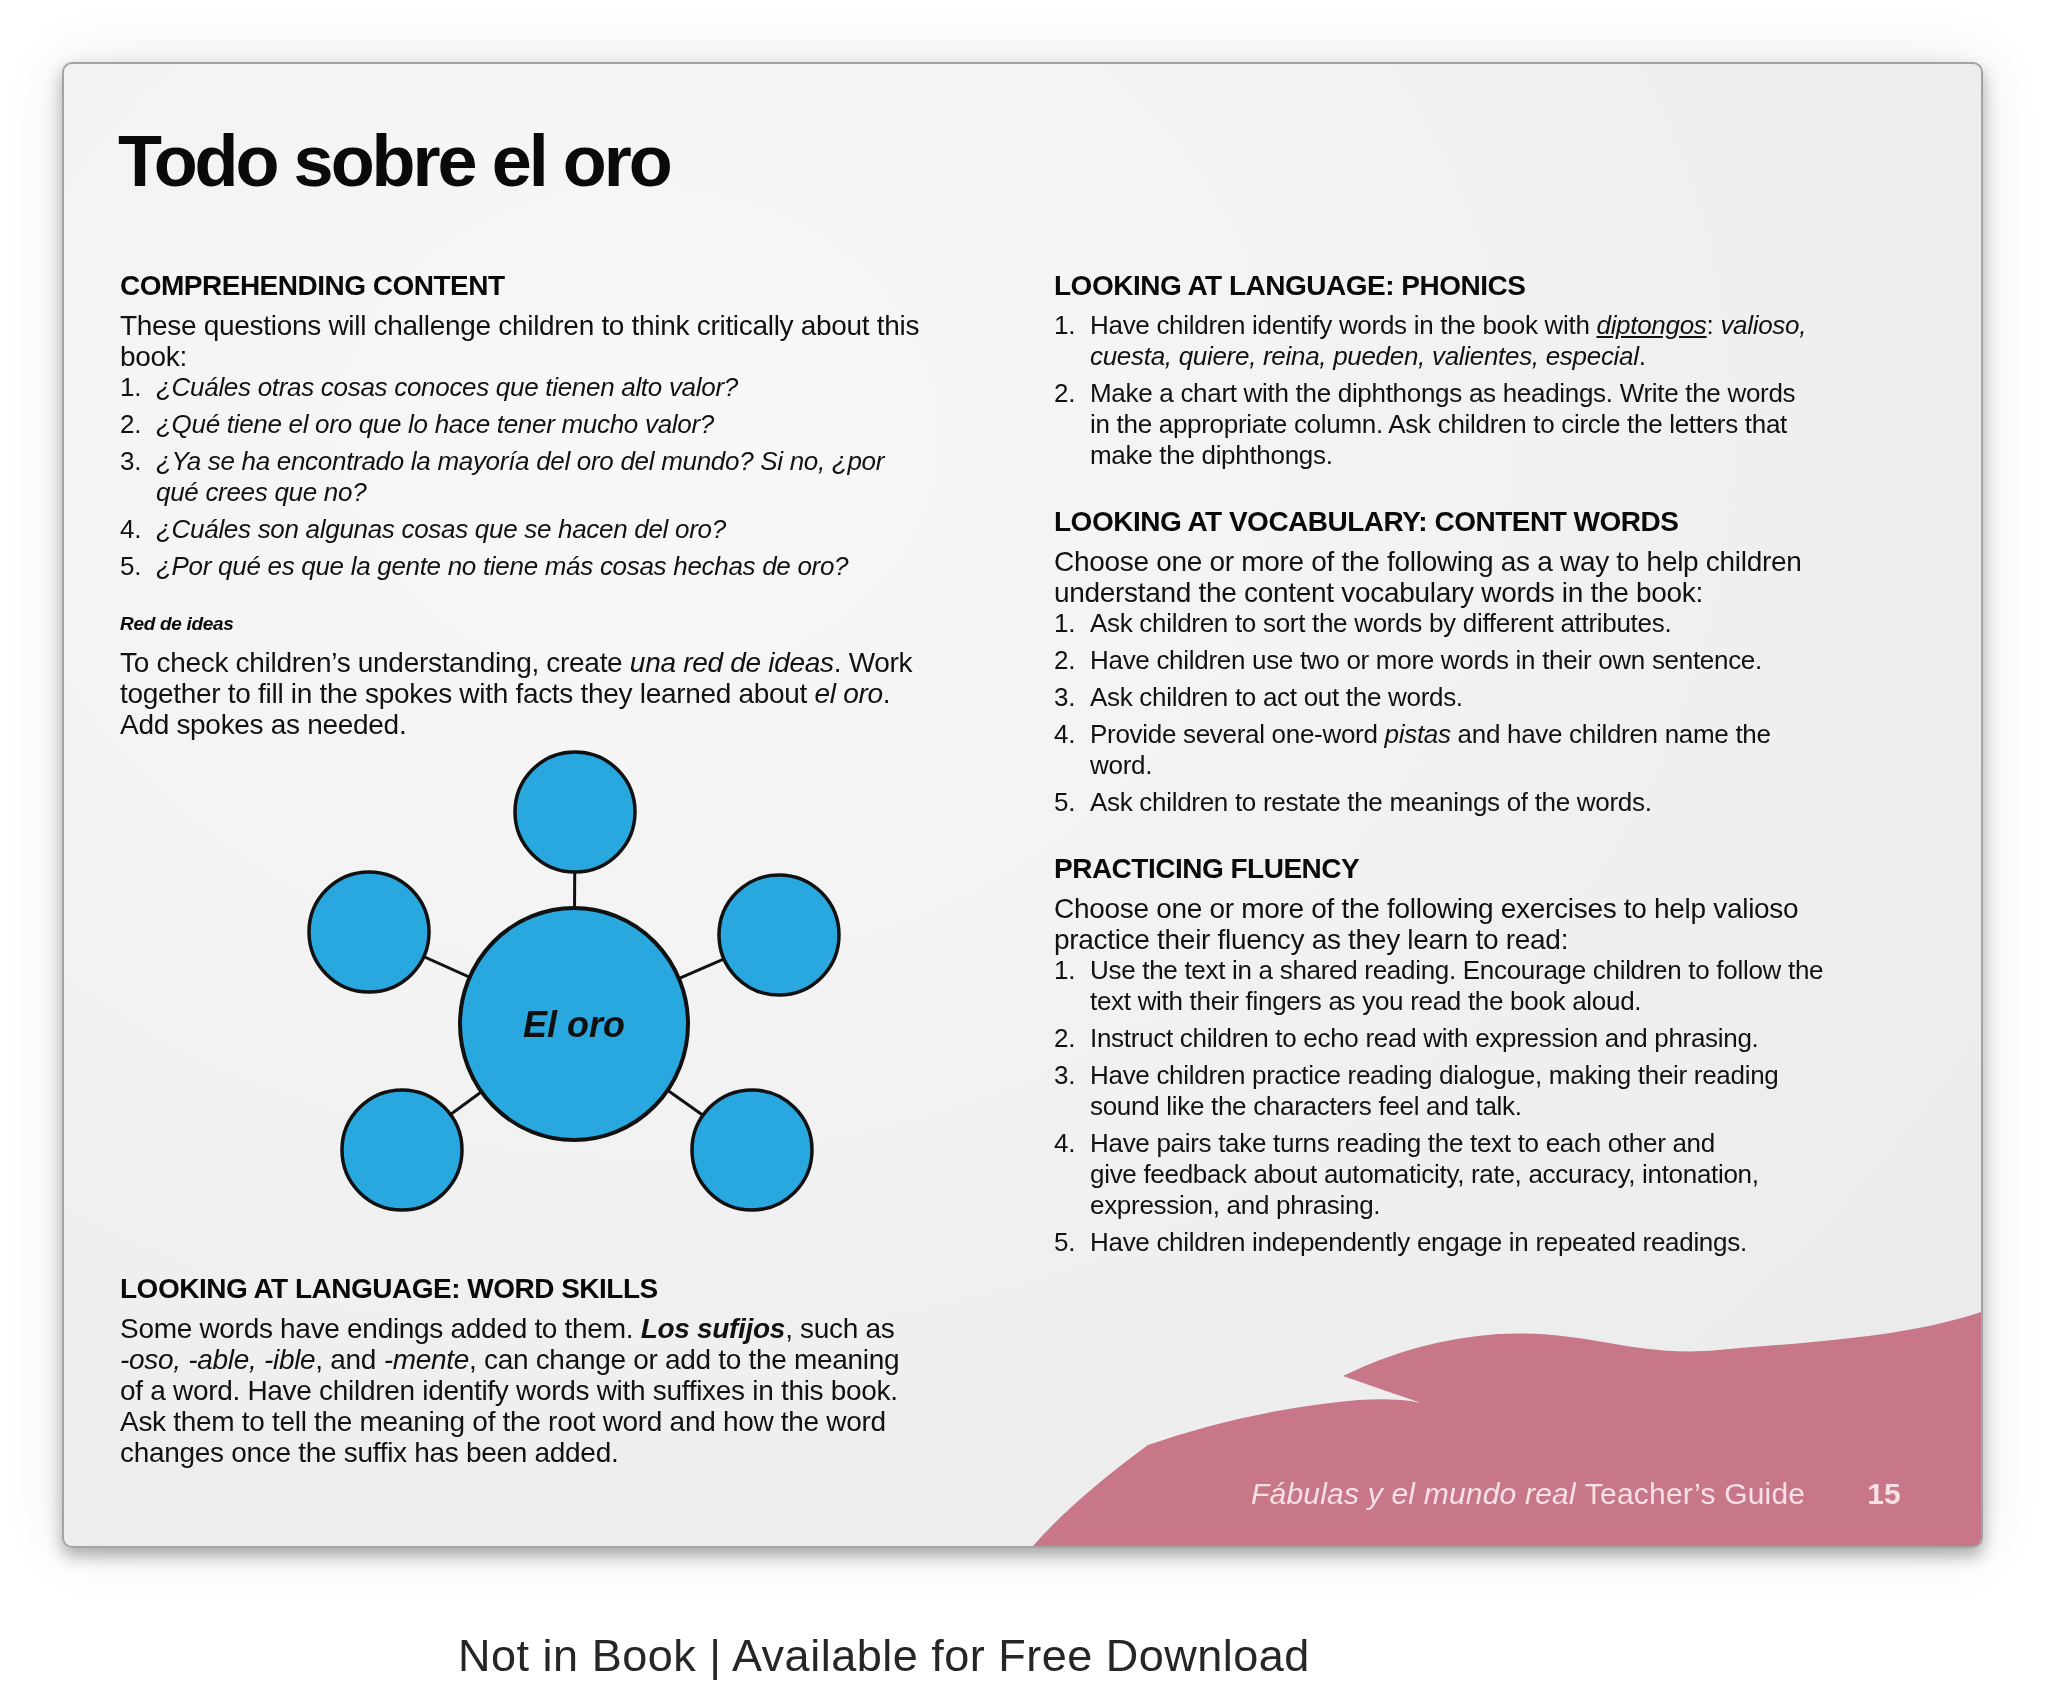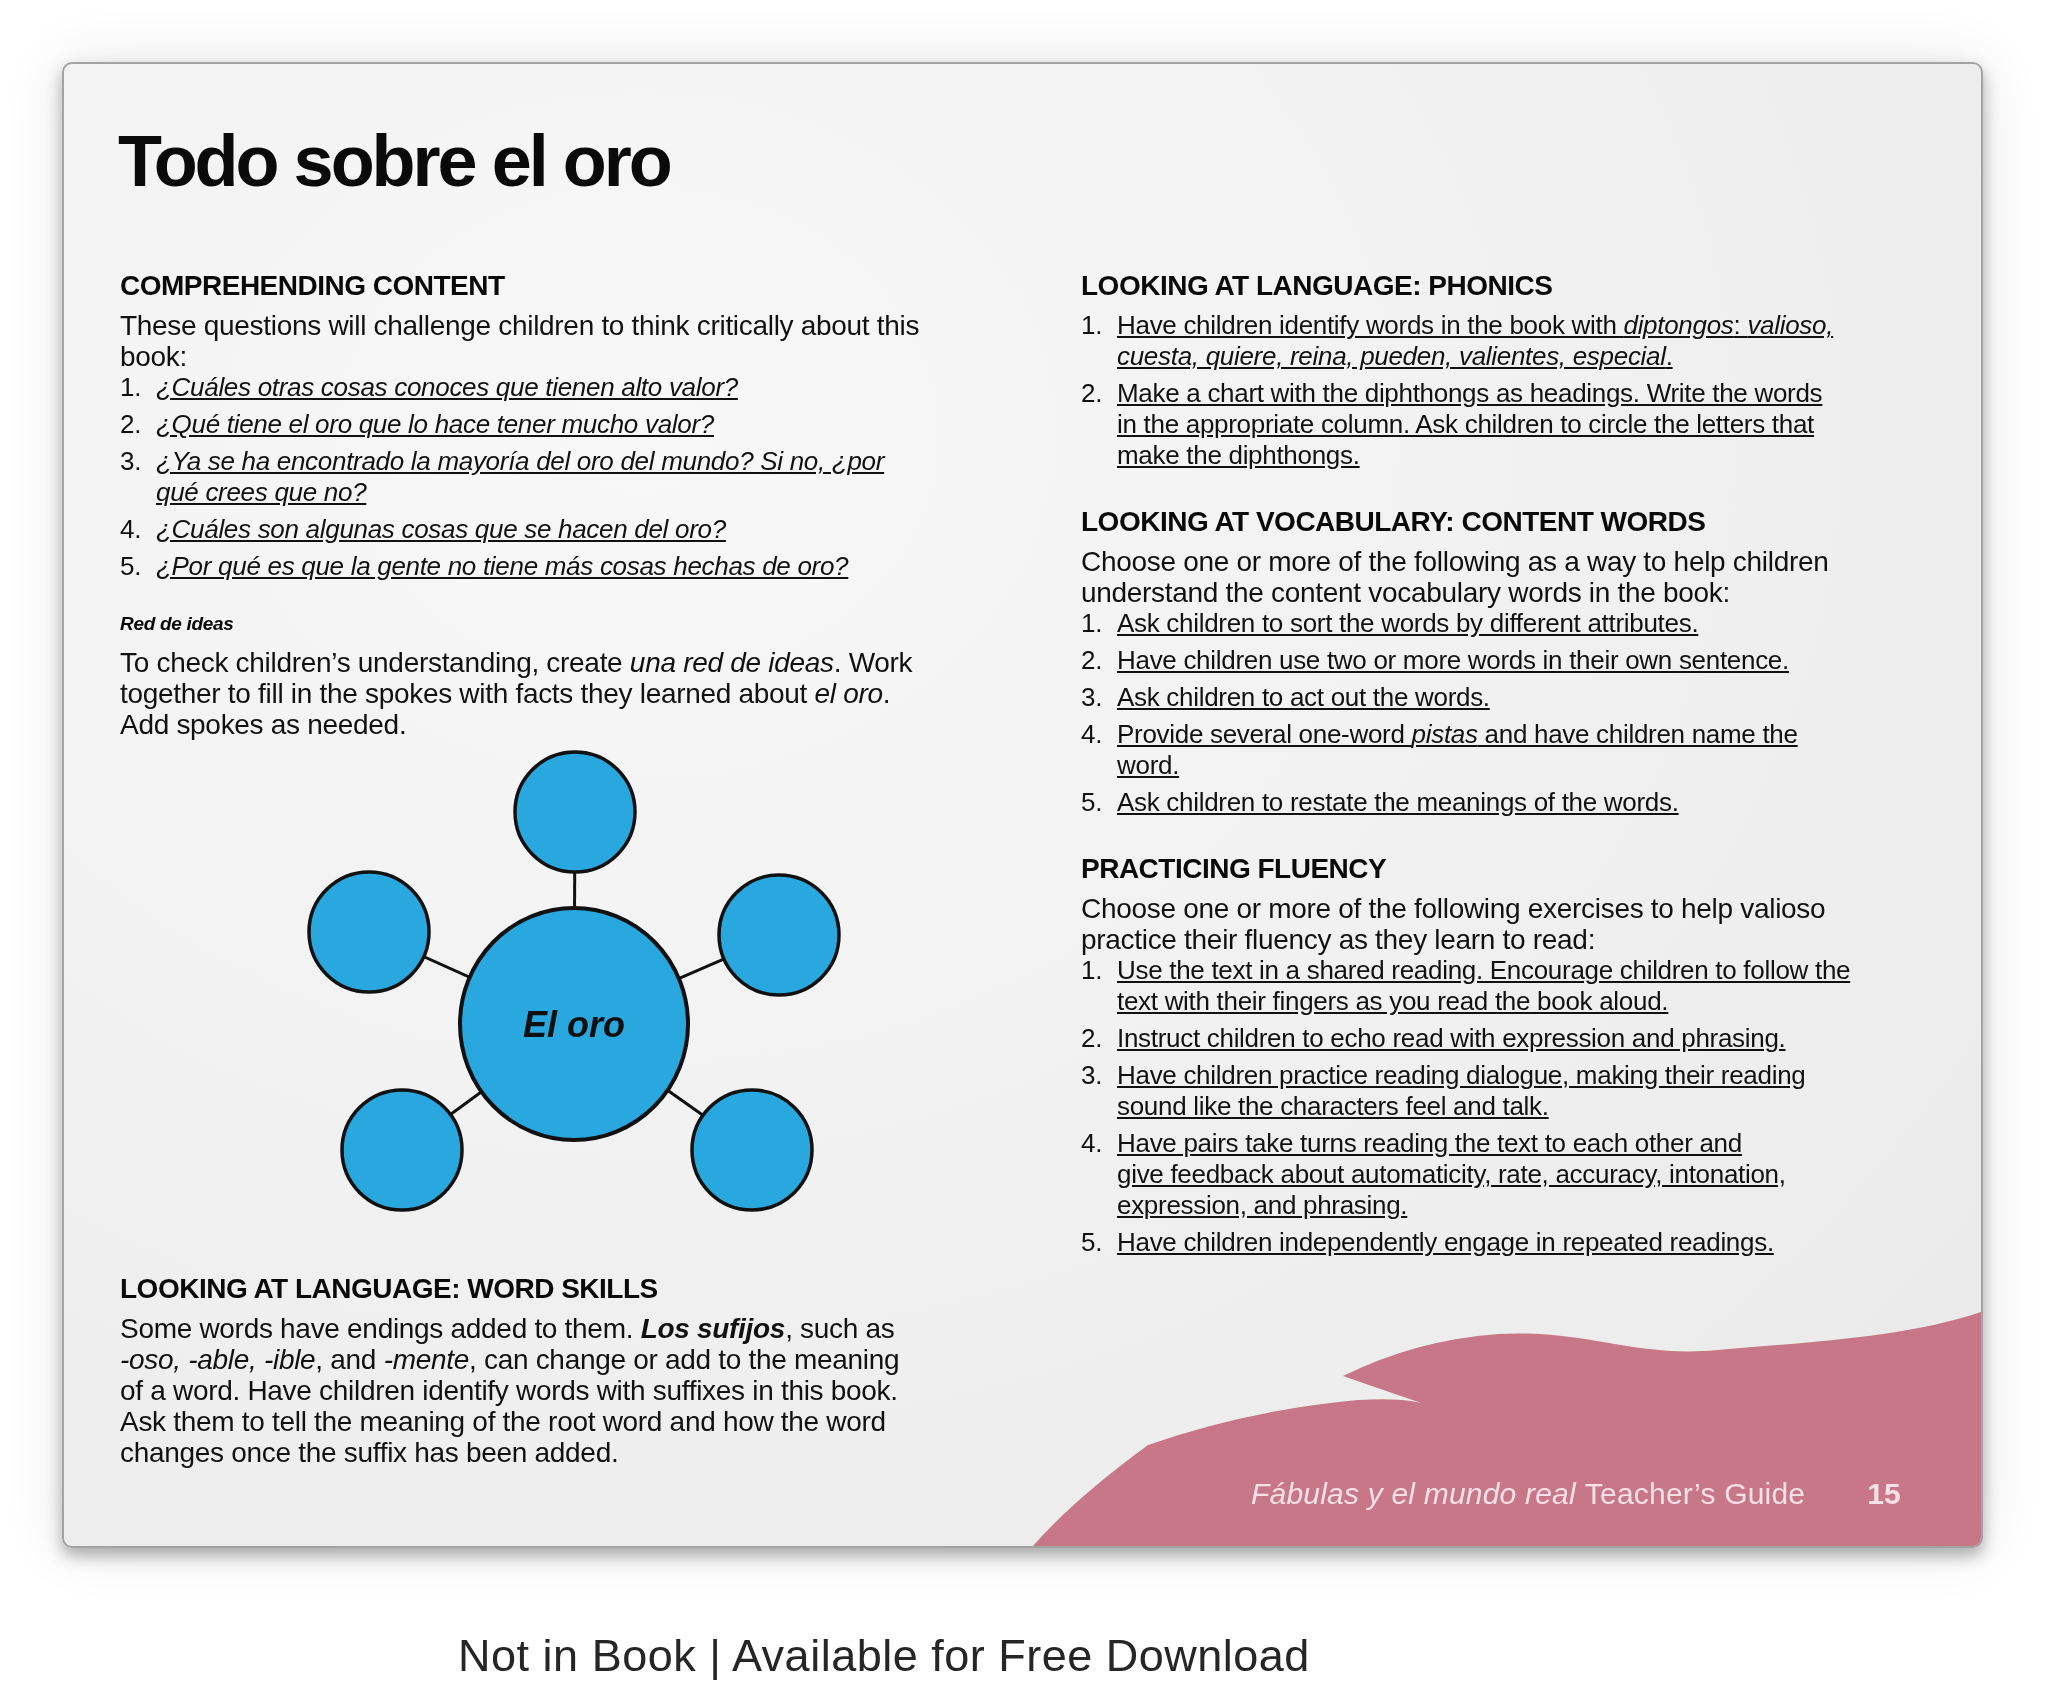--- a/index.html
+++ b/index.html
@@ -6,29 +6,29 @@
   .stage{position:relative;width:2048px;height:1706px;overflow:hidden;background:#fff;
          font-family:"Liberation Sans","DejaVu Sans",sans-serif;color:#111;}
   .card{position:absolute;left:62px;top:62px;width:1921px;height:1486px;box-sizing:border-box;
         border:2px solid #a3a3a3;border-radius:10px;overflow:hidden;
         background:radial-gradient(ellipse at 30% 25%, #f8f8f8 0%, #f0f0f0 55%, #e9e9e9 100%);
         box-shadow:0 8px 16px rgba(0,0,0,.30), 0 0 60px rgba(0,0,0,.10);}
   h1.title{position:absolute;left:54px;top:60px;margin:0;font-size:72px;line-height:1.05;
         font-weight:900;letter-spacing:-3px;color:#0a0a0a;}
   .col{position:absolute;width:910px;letter-spacing:-0.3px;}
   .col-left{left:56px;top:205px;}
-  .col-right{left:990px;top:205px;margin-left:27px;}
+  .col-right{left:990px;top:205px;}
   .ws-block{position:absolute;left:56px;top:1208px;width:910px;letter-spacing:-0.3px;}
   h2.head{margin:0 0 7px 0;font-size:28px;line-height:34px;font-weight:800;letter-spacing:-0.5px;color:#0a0a0a;}
   h3.subhead{margin:26px 0 7px 0;font-size:19px;line-height:32px;font-weight:800;font-style:italic;color:#0a0a0a;}
   .para{margin:0;font-size:28px;line-height:31px;white-space:pre-line;}
   .list{margin-top:0;}
   .li{display:flex;font-size:26px;line-height:31px;margin-bottom:6px;}
   .num{flex:0 0 36px;}
-  .txt{flex:1 1 auto;white-space:pre-line;text-decoration:underline;}
+  .txt{flex:1 1 auto;white-space:pre-line;}
   .section{margin-top:34px;}
   .s-i{font-style:italic;}
   .s-bi{font-style:italic;font-weight:bold;}
   .s-iu{font-style:italic;text-decoration:underline;}
   .diagram{position:absolute;left:228px;top:678px;}
   .diagram text{font-family:"Liberation Sans","DejaVu Sans",sans-serif;font-weight:bold;font-style:italic;font-size:36px;fill:#101010;}
   .wave{position:absolute;right:0;bottom:0;display:block;}
   .footer-line{position:absolute;top:1413px;right:80px;font-size:30px;color:#f7e1e7;letter-spacing:0.2px;}
   .ft-book{font-style:italic;}
   .ft-guide{margin-left:9px;}

